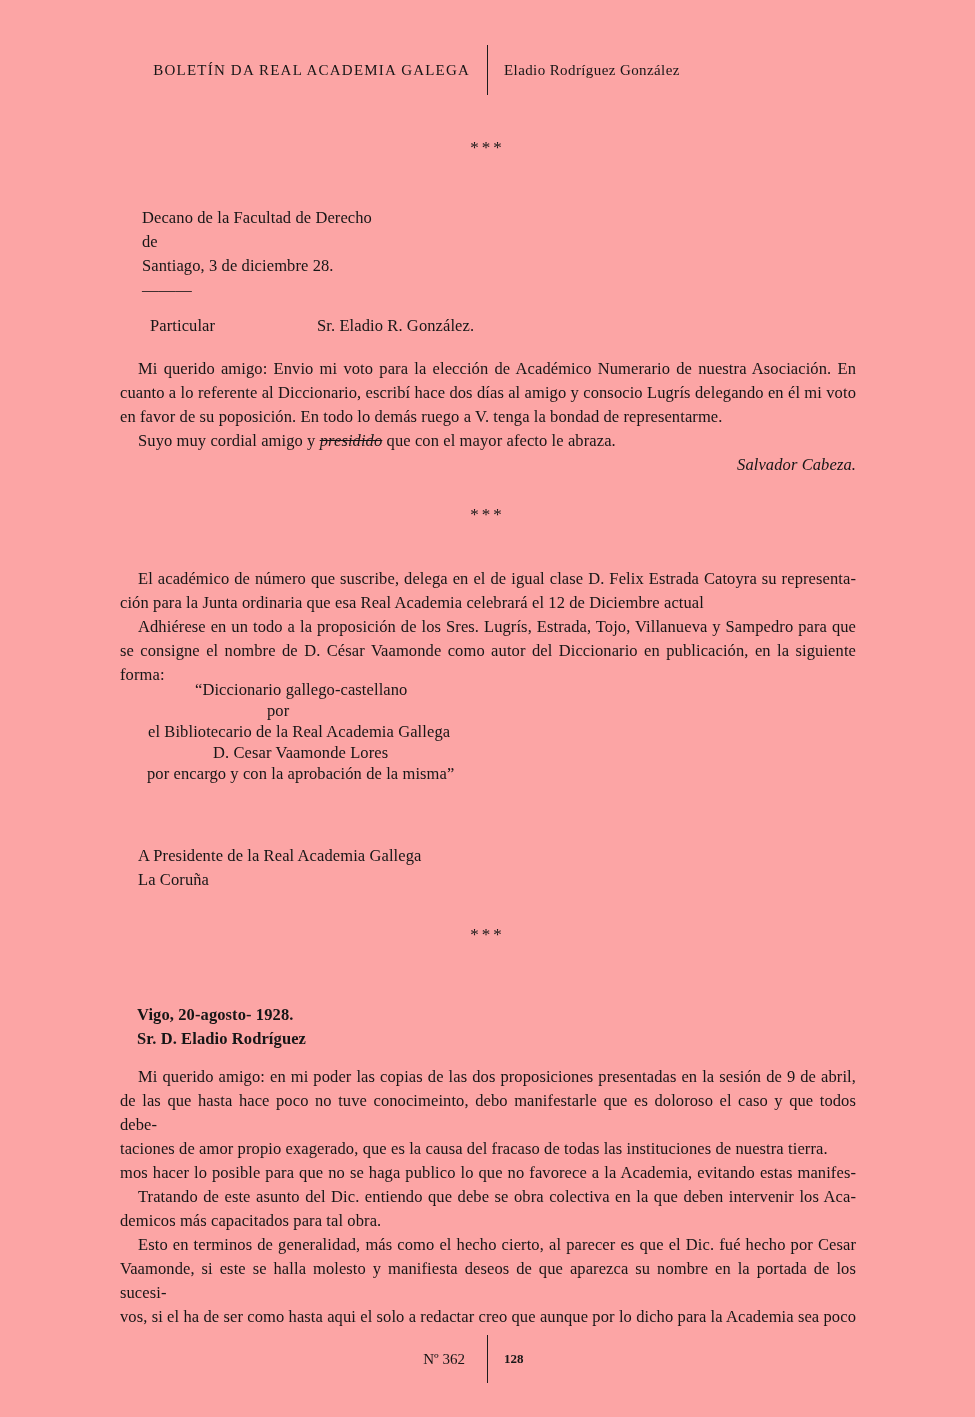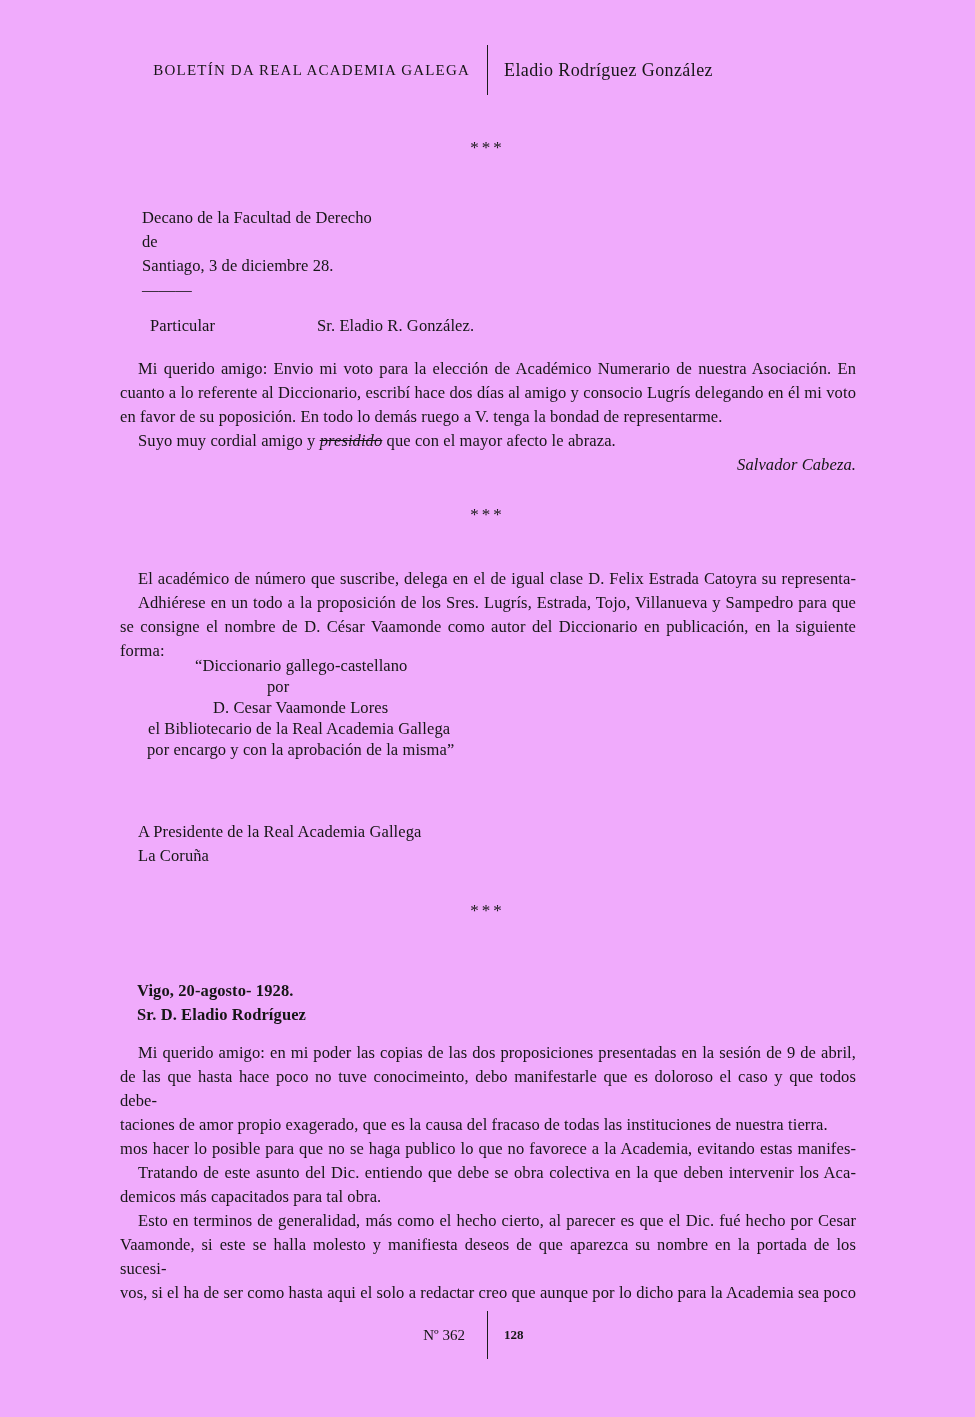--- a/index.html
+++ b/index.html
@@ -1,26 +1,26 @@
 <!DOCTYPE html>
 <html><head>
 <meta charset="utf-8">
 <style>
   html,body { margin:0; padding:0; background:#ffffff; }
   .page {
-    position:relative; width:975px; height:1417px; background:#f0abfc;
+    position:relative; width:975px; height:1417px; background:#fca5a5;
     color:#161616; font-family:"Liberation Serif","DejaVu Serif",serif;
     overflow:hidden;
   }
   
   .masthead { display:flex; align-items:center; margin-top:45px; height:50px; }
   .mh-left { width:487px; box-sizing:border-box; text-align:right; padding-right:17px;
              font-size:15px; letter-spacing:1.2px; white-space:nowrap; }
   .mh-div  { width:1px; height:50px; background:#1c1c1c; }
-  .mh-right{ padding-left:16px; font-size:18px; letter-spacing:0.4px; white-space:nowrap; }
+  .mh-right{ padding-left:16px; font-size:15px; letter-spacing:0.4px; white-space:nowrap; }
 
   .pagefoot { display:flex; align-items:center; margin-top:6px; height:48px; }
   .pf-left { width:487px; box-sizing:border-box; text-align:right; padding-right:22px;
              font-size:15px; white-space:nowrap; }
   .pf-div  { width:1px; height:48px; background:#1c1c1c; }
   .pf-right{ padding-left:16px; font-size:13px; font-weight:bold; }
 
   
   .sep { text-align:center; font-size:17px; letter-spacing:3px; line-height:20px; }
   .sep-a { margin-top:43px; }
@@ -84,30 +84,31 @@
     <div class="ln j">cuanto a lo referente al Diccionario, escribí hace dos días al amigo y consocio Lugrís delegando en él mi voto</div>
     <div class="ln">en favor de su poposición. En todo lo demás ruego a V. tenga la bondad de representarme.</div>
     <div class="ln ind"><span>Suyo muy cordial amigo y </span><span class="struck">presidido</span><span> que con el mayor afecto le abraza.</span></div>
     <div class="ln r">Salvador Cabeza.</div>
   </div>
 
   <div class="sep sep-b">***</div>
 
   <div class="blk blk-para2">
     <div class="ln ind j">El académico de número que suscribe, delega en el de igual clase D. Felix Estrada Catoyra su representa-</div>
+    <div class="ln">ción para la Junta ordinaria que esa Real Academia celebrará el 12 de Diciembre actual</div>
     <div class="ln ind j">Adhiérese en un todo a la proposición de los Sres. Lugrís, Estrada, Tojo, Villanueva y Sampedro para que</div>
     <div class="ln j">se consigne el nombre de D. César Vaamonde como autor del Diccionario en publicación, en la siguiente</div>
     <div class="ln">forma:</div>
   </div>
 
   <div class="blk blk-quote">
     <div class="ln q0">“Diccionario gallego-castellano</div>
     <div class="ln q1">por</div>
+    <div class="ln q2">el Bibliotecario de la Real Academia Gallega</div>
     <div class="ln q3">D. Cesar Vaamonde Lores</div>
-    <div class="ln q2">el Bibliotecario de la Real Academia Gallega</div>
     <div class="ln q4">por encargo y con la aprobación de la misma”</div>
   </div>
 
 
   <div class="blk blk-dest">
     <div class="ln">A Presidente de la Real Academia Gallega</div>
     <div class="ln">La Coruña</div>
   </div>
 
   <div class="sep sep-c">***</div>

